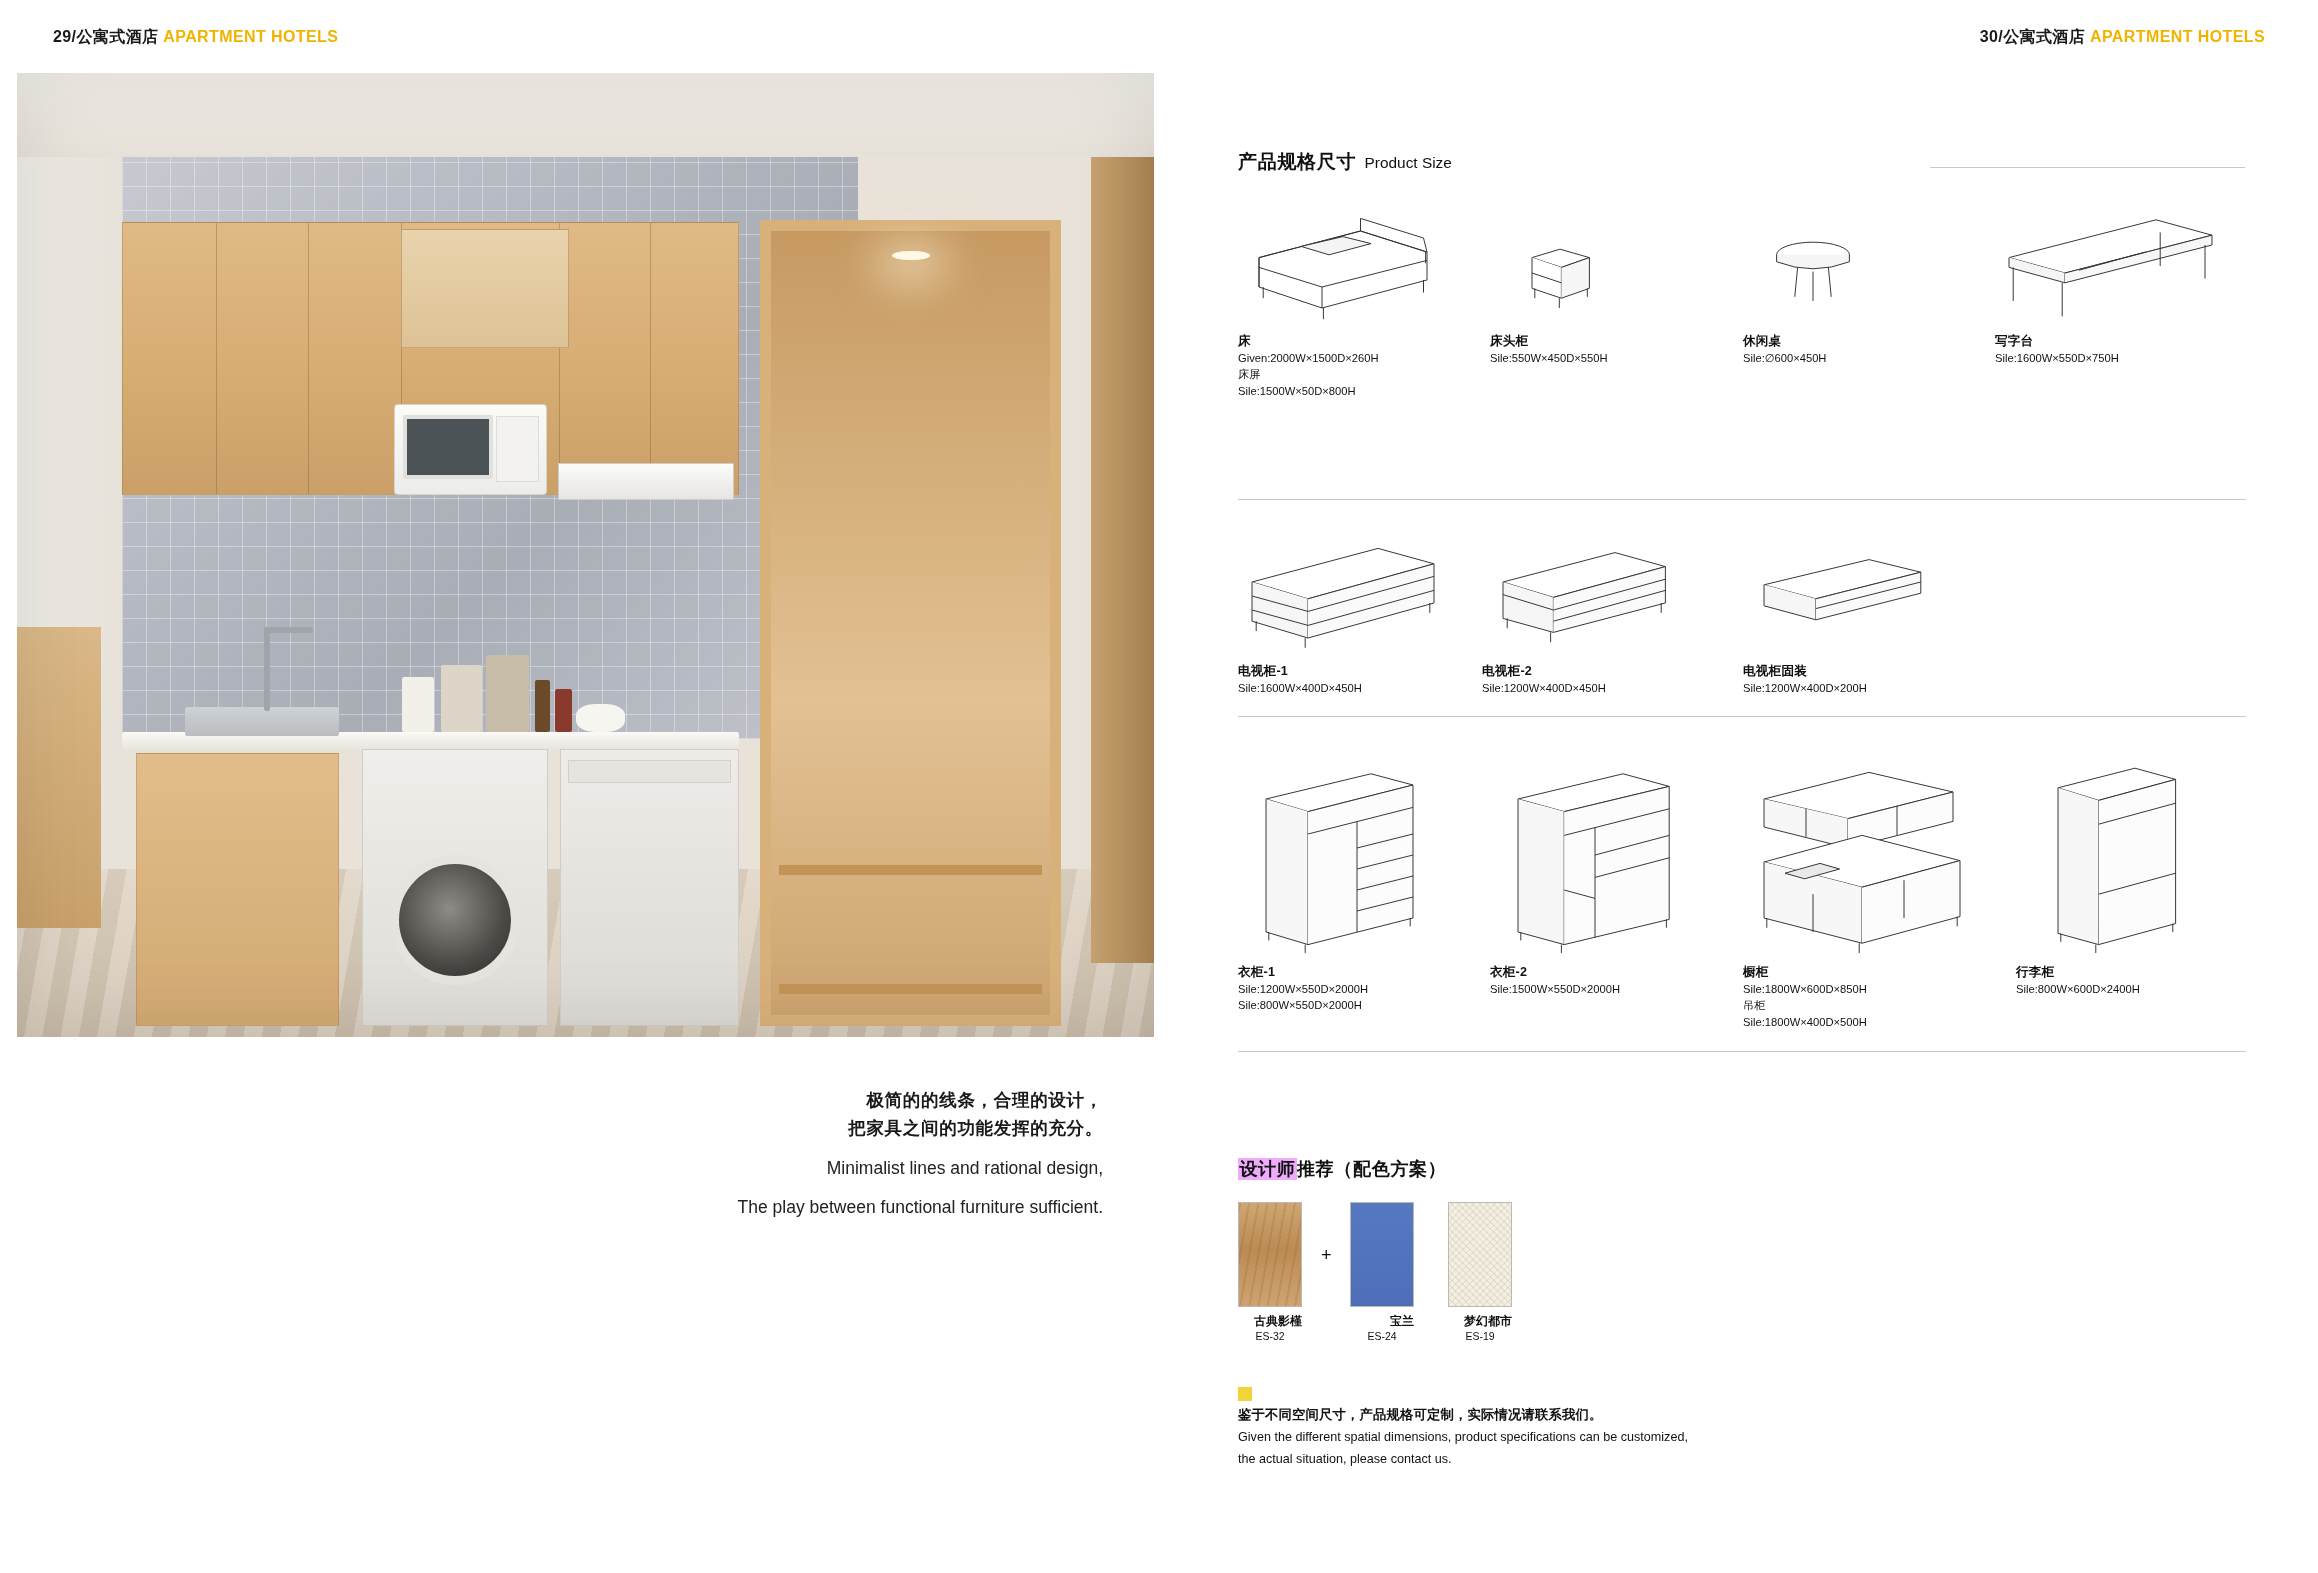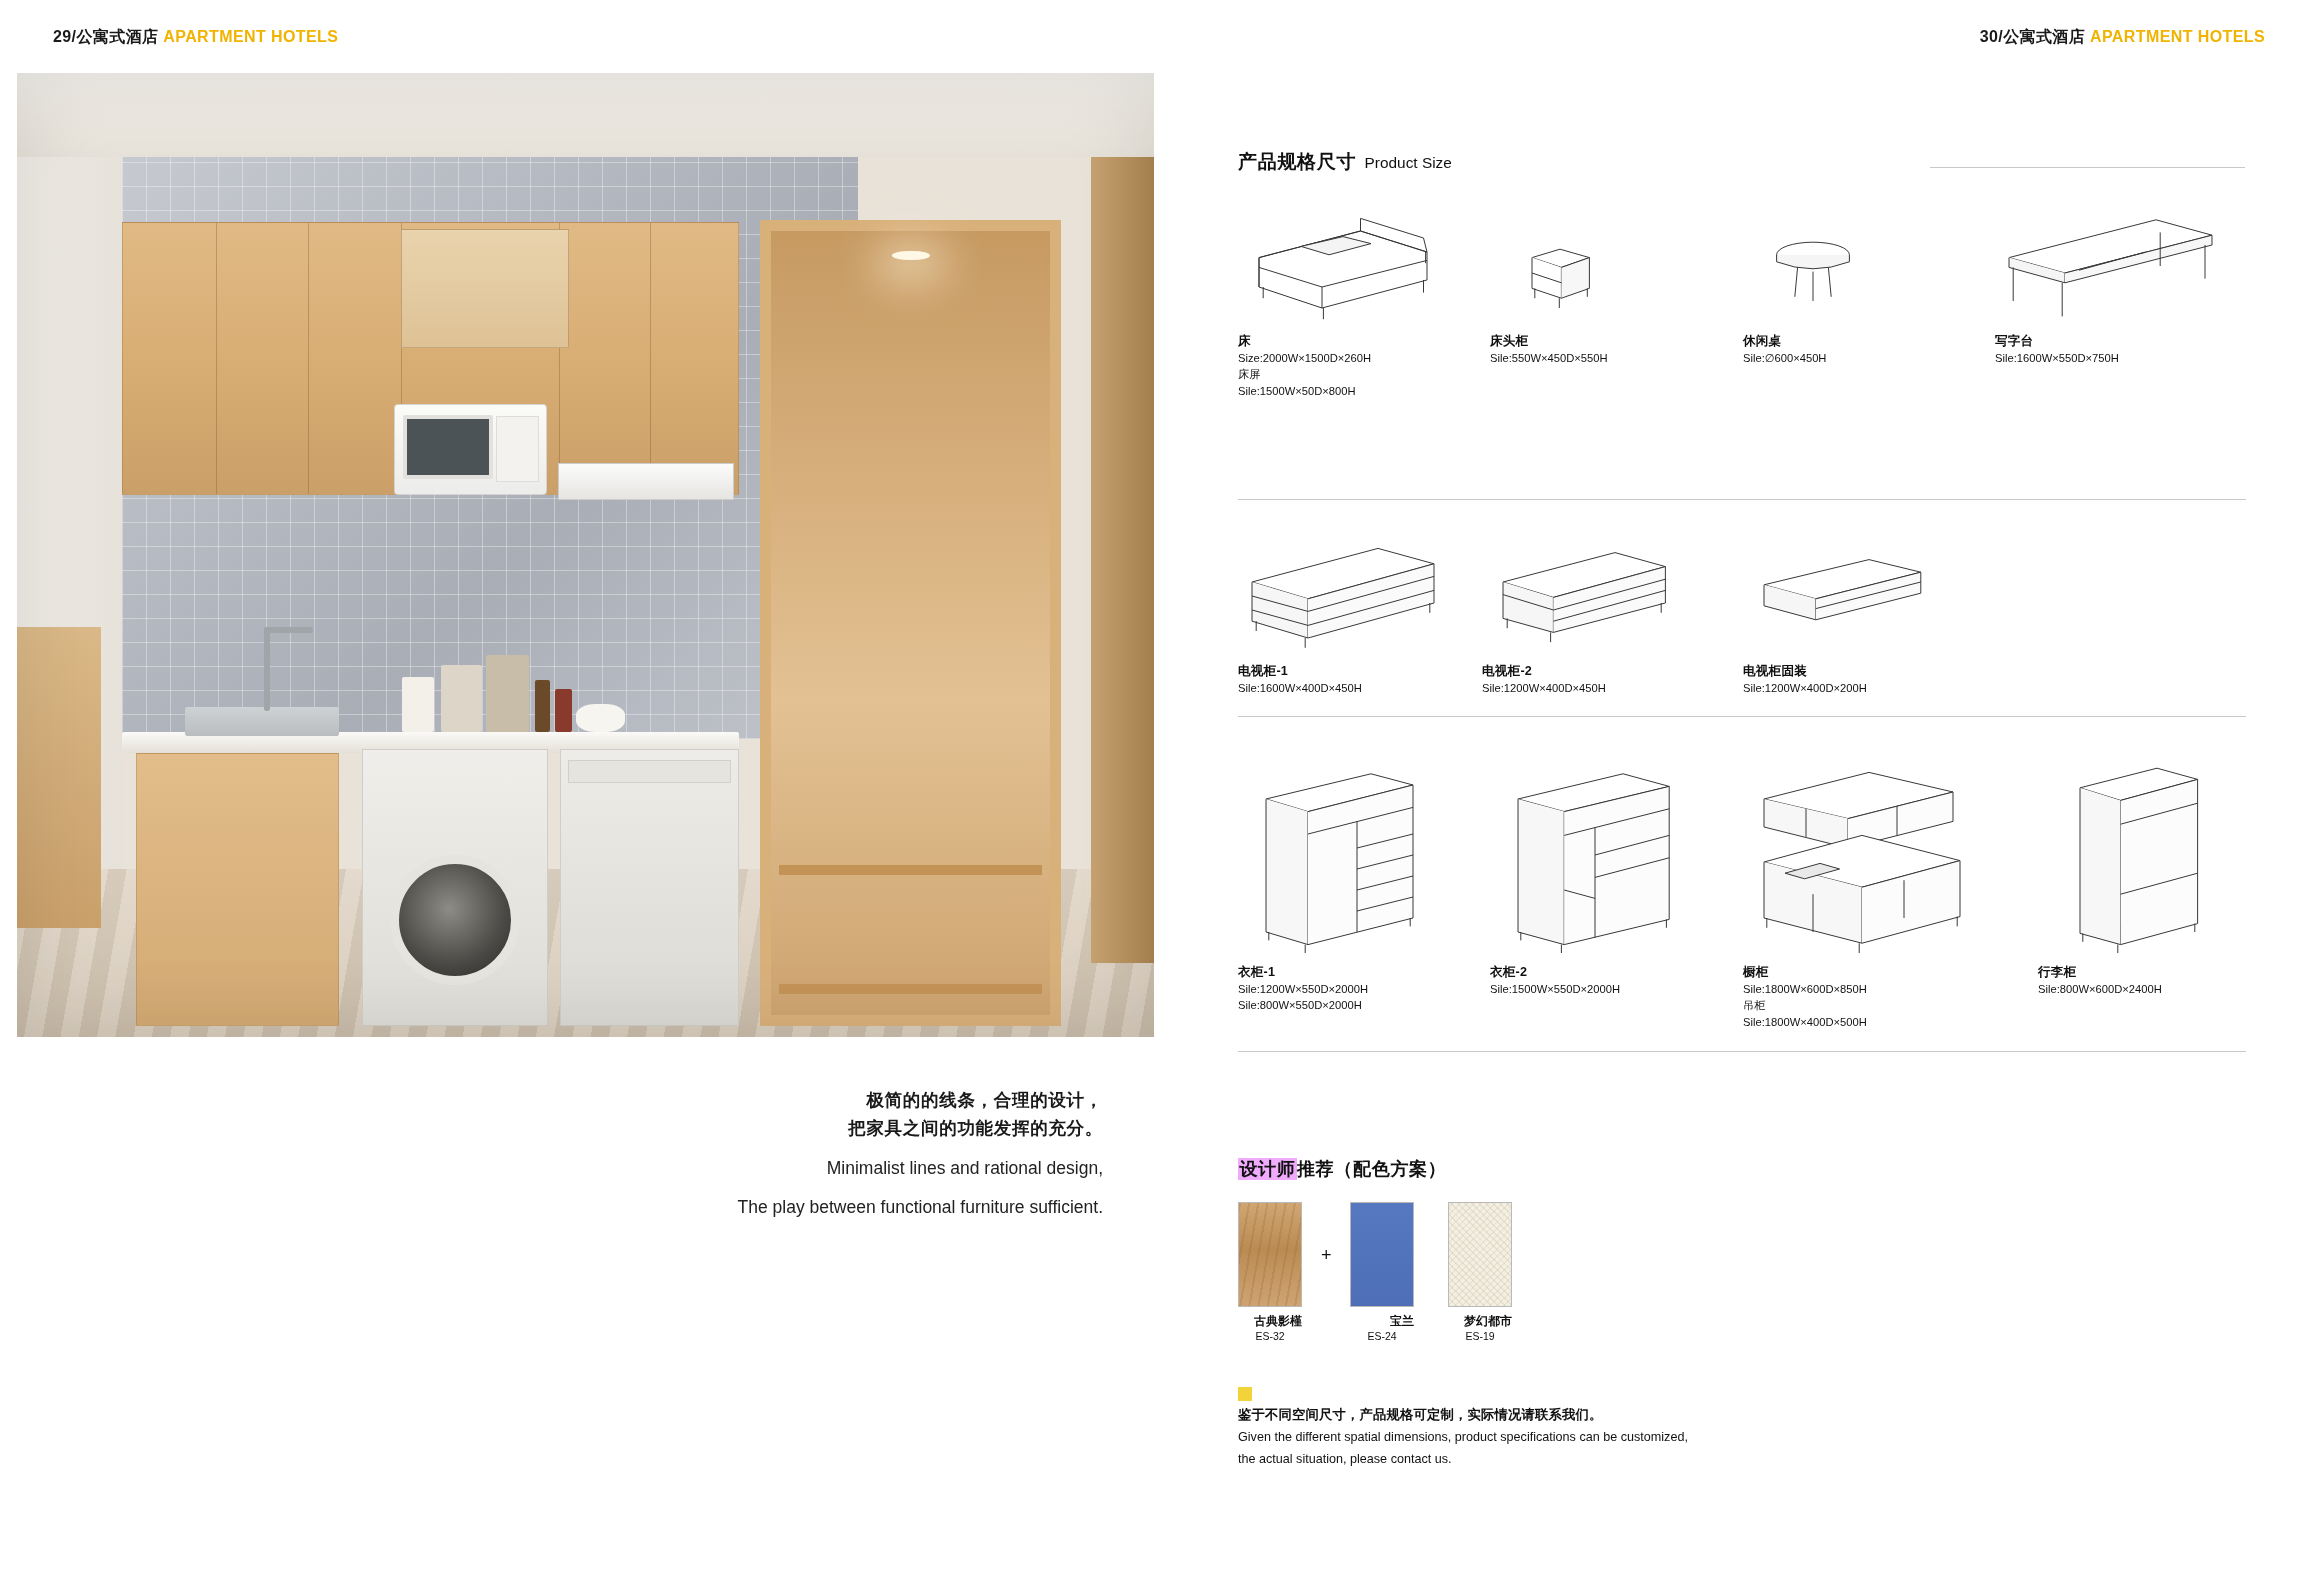--- a/index.html
+++ b/index.html
@@ -372,21 +372,21 @@
           <path d="M120 120 L270 82"></path>
           <path d="M265 110 L265 128"></path>
             <path d="M122 150 L122 166"></path>
           <path d="M36 120 L36 136"></path>
             <path d="M268 70 L268 86"></path>
           <path d="M90 62 L150 48 L190 58 L130 74 Z" fill="#f4f4f4"></path>
         </svg>
       </div>
       <div class="cap">
         <div class="name">床</div>
-        <div class="dim">Size:2000W×1500D×260H</div>
+        <div class="dim">Given:2000W×1500D×260H</div>
         <div class="dim">床屏</div>
         <div class="dim">Sile:1500W×50D×800H</div>
       </div>
     </div>
 
     <div class="cell" style="left:252px;width:210px;">
       <div class="thumb">
         <svg width="210" height="126" viewBox="0 0 300 180" fill="none" stroke="#333" stroke-width="1.4">
           <path d="M60 78 L100 66 L142 78 L102 92 Z" fill="#fff"></path>
           <path d="M60 78 L60 122 L102 136 L102 92" fill="#fff"></path>
@@ -566,21 +566,21 @@
         </svg>
       </div>
       <div class="cap">
         <div class="name">橱柜</div>
         <div class="dim">Sile:1800W×600D×850H</div>
         <div class="dim">吊柜</div>
         <div class="dim">Sile:1800W×400D×500H</div>
       </div>
     </div>
 
-    <div class="cell" style="left:800px;width:210px;">
+    <div class="cell" style="left:778px;width:210px;">
       <div class="thumb" style="height:203px;">
         <svg width="210" height="203" viewBox="0 0 300 290" fill="none" stroke="#333" stroke-width="1.4">
           <path d="M60 44 L170 16 L228 32 L118 62 Z" fill="#fff"></path>
           <path d="M60 44 L60 252 L118 268 L118 62" fill="#f7f7f7"></path>
           <path d="M118 62 L228 32 L228 238 L118 268" fill="#fcfcfc"></path>
           <path d="M118 96 L228 66"></path>
             <path d="M118 196 L228 166"></path>
           <path d="M64 252 L64 264"></path>
             <path d="M114 268 L114 280"></path>
             <path d="M224 238 L224 250"></path>

